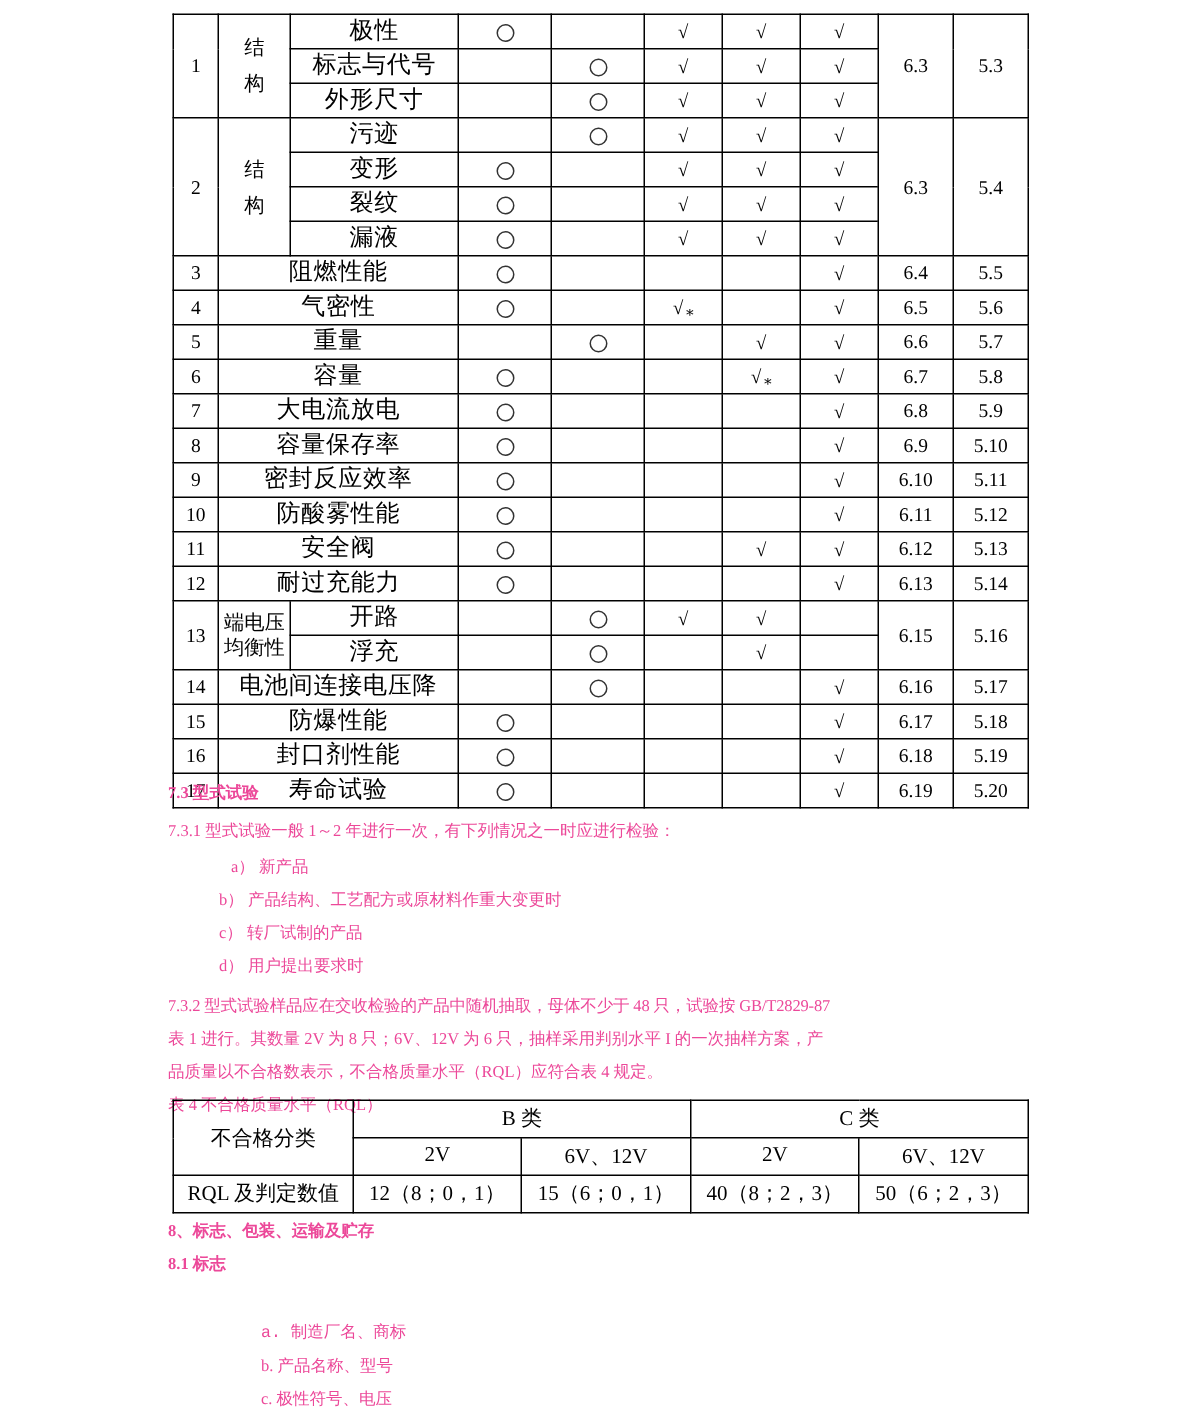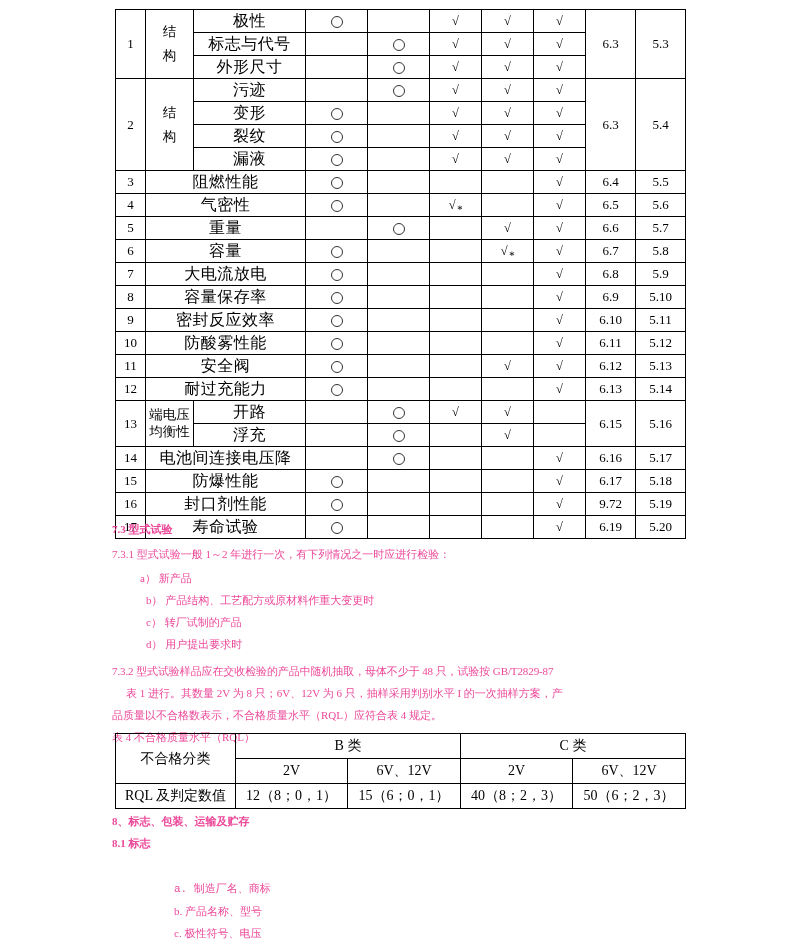--- a/index.html
+++ b/index.html
@@ -359,21 +359,21 @@
       </tr>
 
       <tr>
         <td class="num">16</td>
         <td class="cn" colspan="2">封口剂性能</td>
         <td class="mark"><span class="circ"></span></td>
         <td class="mark"></td>
         <td class="mark"></td>
         <td class="mark"></td>
         <td class="mark"><span class="chk">√</span></td>
-        <td class="refnum">9.72</td>
+        <td class="refnum">6.18</td>
         <td class="refnum">5.19</td>
       </tr>
 
       <tr>
         <td class="num">17</td>
         <td class="cn" colspan="2">寿命试验</td>
         <td class="mark"><span class="circ"></span></td>
         <td class="mark"></td>
         <td class="mark"></td>
         <td class="mark"></td>
@@ -382,27 +382,27 @@
         <td class="refnum">5.20</td>
       </tr>
 
     </tbody>
   </table>
 
   <div class="txt bold" style="left:112px; top:519px;">7.3 型式试验</div>
 
   <div class="txt" style="left:112px; top:544px;">7.3.1 型式试验一般 1～2 年进行一次，有下列情况之一时应进行检验：</div>
 
-  <div class="txt" style="left:140px; top:568px;">a）  新产品</div>
+  <div class="txt" style="left:154px; top:568px;">a）  新产品</div>
   <div class="txt" style="left:146px; top:590px;">b）  产品结构、工艺配方或原材料作重大变更时</div>
   <div class="txt" style="left:146px; top:612px;">c）  转厂试制的产品</div>
   <div class="txt" style="left:146px; top:634px;">d）  用户提出要求时</div>
 
   <div class="txt" style="left:112px; top:661px; letter-spacing:-0.1px;">7.3.2 型式试验样品应在交收检验的产品中随机抽取，母体不少于 48 只，试验按 GB/T2829-87</div>
-  <div class="txt" style="left:126px; top:683px;">表 1 进行。其数量 2V 为 8 只；6V、12V 为 6 只，抽样采用判别水平 I 的一次抽样方案，产</div>
+  <div class="txt" style="left:112px; top:683px;">表 1 进行。其数量 2V 为 8 只；6V、12V 为 6 只，抽样采用判别水平 I 的一次抽样方案，产</div>
   <div class="txt" style="left:112px; top:705px;">品质量以不合格数表示，不合格质量水平（RQL）应符合表 4 规定。</div>
 
   <div class="txt" style="left:112px; top:727px;">表 4   不合格质量水平（RQL）</div>
 
   <table class="rql-table">
     <colgroup>
       <col style="width:120px">
       <col style="width:112px">
       <col style="width:113px">
       <col style="width:112px">

